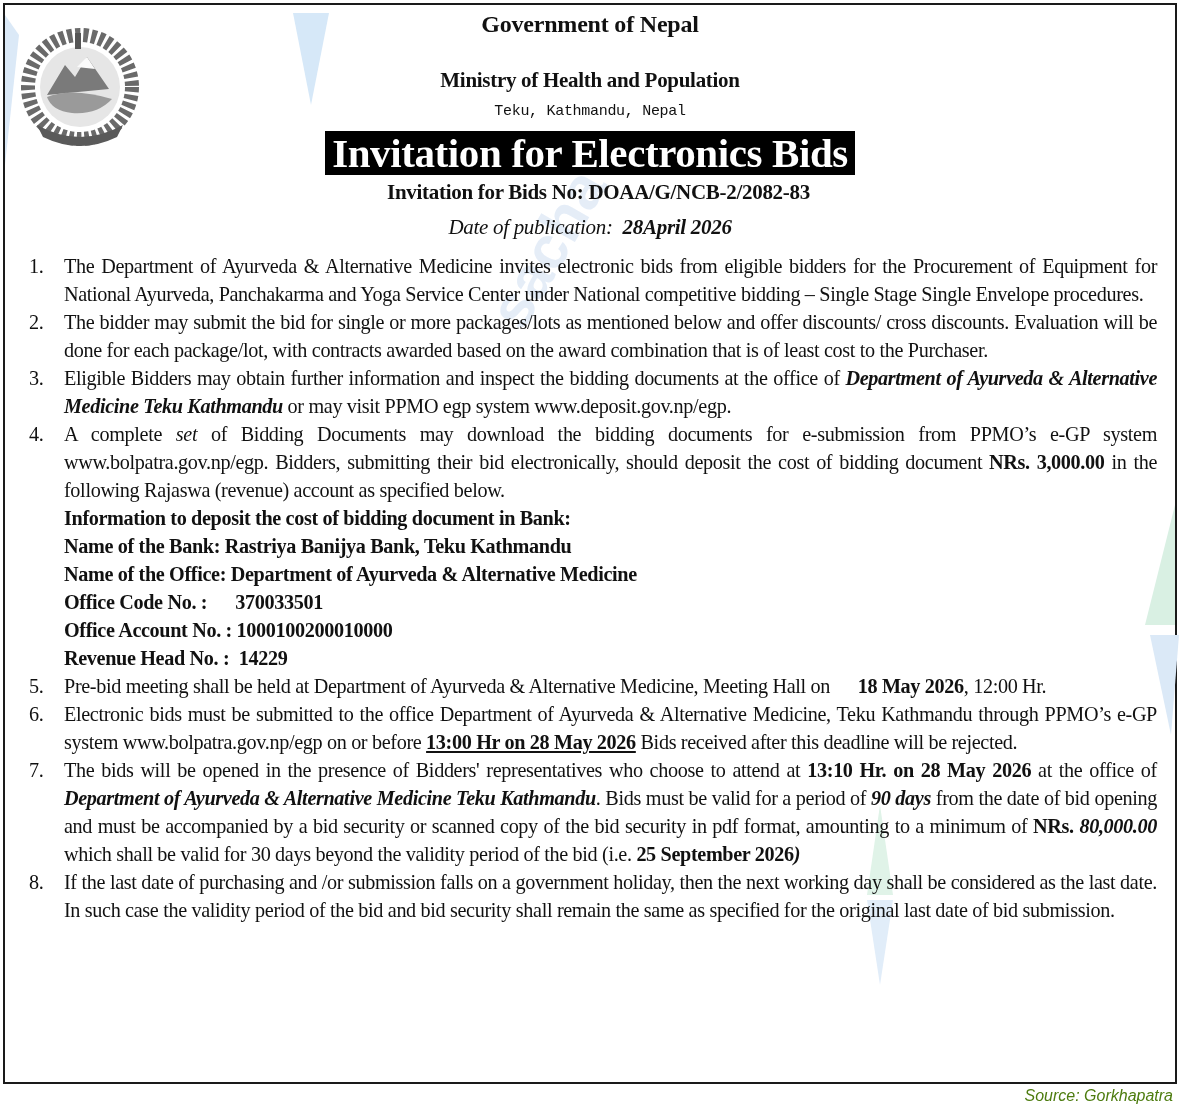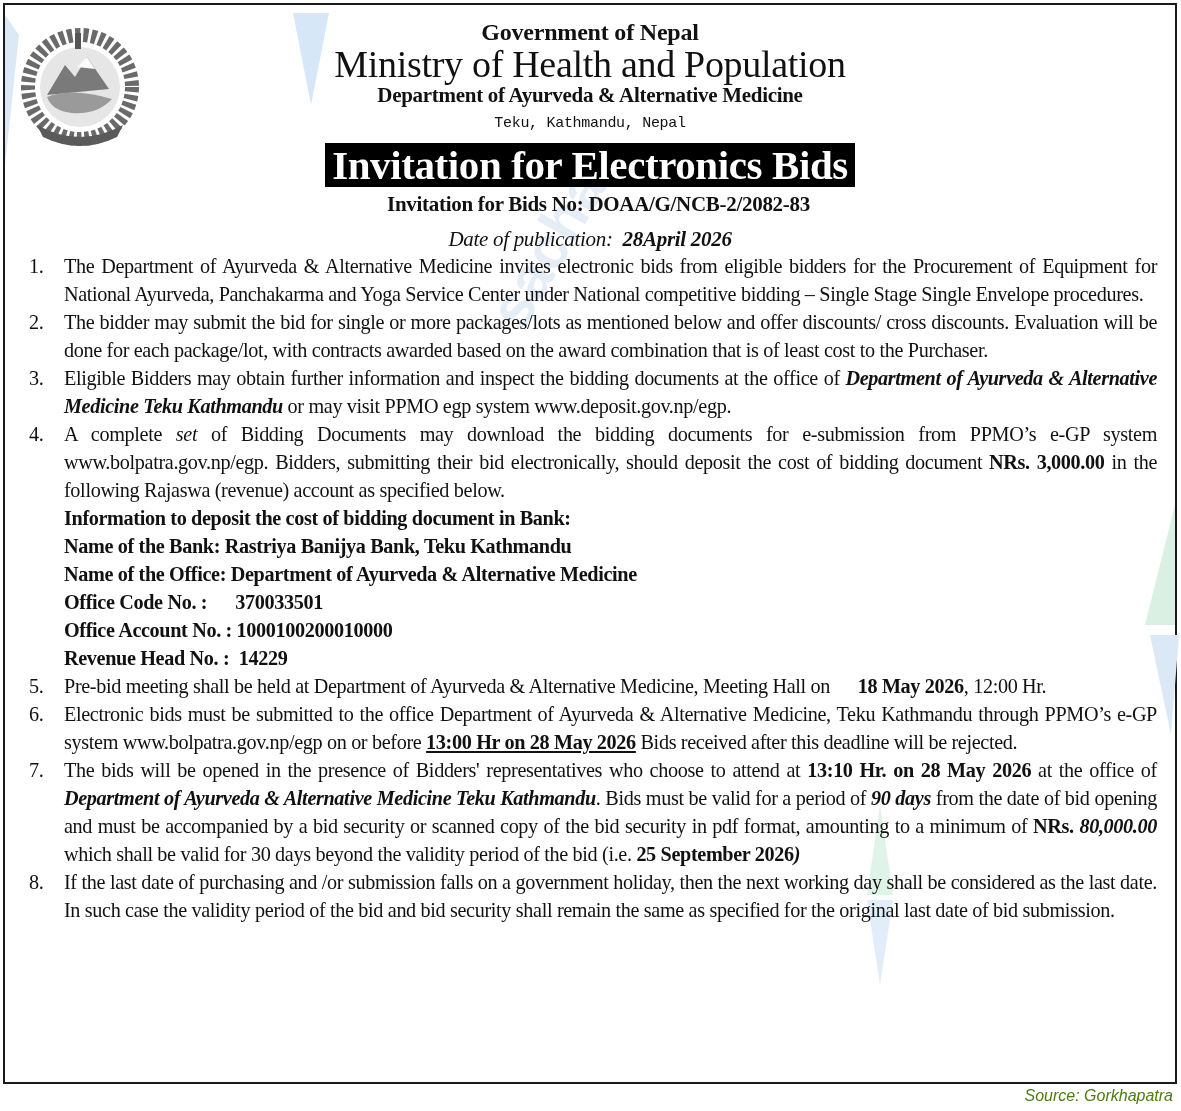--- a/index.html
+++ b/index.html
@@ -1,21 +1,21 @@
 <!DOCTYPE html>
 <html><head>
 <meta charset="utf-8">
 <style>
   html, body { margin: 0; padding: 0; background: #ffffff; }
   body { width: 1181px; height: 1111px; position: relative; overflow: hidden; font-family: "Liberation Serif", serif; color: #111; }
   .notice { position: absolute; left: 3px; top: 3px; width: 1170px; height: 1077px; border: 2px solid #1a1a1a; box-sizing: content-box; background: #fff; }
   .emblem { position: absolute; left: 12px; top: 22px; width: 126px; height: 126px; }
-  .header { position: absolute; left: 0; right: 0; top: 12px; text-align: center; }
+  .header { position: absolute; left: 0; right: 0; top: 4px; text-align: center; }
   .h-gov { font-weight: bold; font-size: 24px; line-height: 30px; letter-spacing: -0.2px; }
-  .h-ministry { font-weight: normal; font-size: 38px; line-height: 34px; letter-spacing: -0.3px; }
+  .h-ministry { font-weight: bold; font-size: 21px; line-height: 34px; letter-spacing: -0.3px; margin-top: 24px; }
   .h-dept { font-weight: bold; font-size: 21px; line-height: 28px; letter-spacing: -0.3px; }
   .h-addr { font-size: 15px; line-height: 30px; letter-spacing: -0.3px; font-family: Liberation Mono, monospace; }
   .h-title-wrap { margin-top: 4px; }
   .h-title { display: inline-block; background: #000; color: #fff; font-weight: bold; font-size: 41px; line-height: 44px; padding: 0 7px; letter-spacing: -0.4px; }
   .h-ifb { font-weight: bold; font-size: 21px; line-height: 34px; letter-spacing: -0.3px; margin-left: 17px; }
   .h-date { font-style: italic; font-size: 21px; line-height: 36px; letter-spacing: -0.3px; }
   .h-date b { font-weight: bold; }
   .items { position: absolute; left: 24px; right: 18px; top: 247px; }
   .item { display: flex; font-size: 20.2px; line-height: 28px; letter-spacing: -0.35px; }
   .num { width: 35px; flex: 0 0 35px; }
@@ -51,21 +51,20 @@
     <polygon points="30,68 48,38 58,50 70,30 92,62" fill="#7a7a7a"></polygon>
     <polygon points="60,40 70,30 78,42" fill="#fafafa"></polygon>
     <path d="M30 70 Q 55 60 95 72 Q 80 88 55 86 Q 35 84 30 70 Z" fill="#9a9a9a"></path>
     <path d="M20 98 Q 63 122 106 98 L 100 110 Q 63 128 26 110 Z" fill="#5a5a5a"></path>
     <rect x="58" y="6" width="6" height="16" fill="#555"></rect>
   </svg>
 
   <div class="header">
     <div class="h-gov">Government of Nepal</div>
     <div class="h-ministry">Ministry of Health and Population</div>
-    <div class="h-dept">Department of Ayurveda &amp; Alternative Medicine</div>
     <div class="h-addr">Teku, Kathmandu, Nepal</div>
     <div class="h-title-wrap"><span class="h-title">Invitation for Electronics Bids</span></div>
     <div class="h-ifb">Invitation for Bids No: DOAA/G/NCB-2/2082-83</div>
     <div class="h-date">
       <span>Date of publication:</span>&nbsp;
       <b>28April 2026</b>
     </div>
   </div>
 
   <div class="items" id="items">

